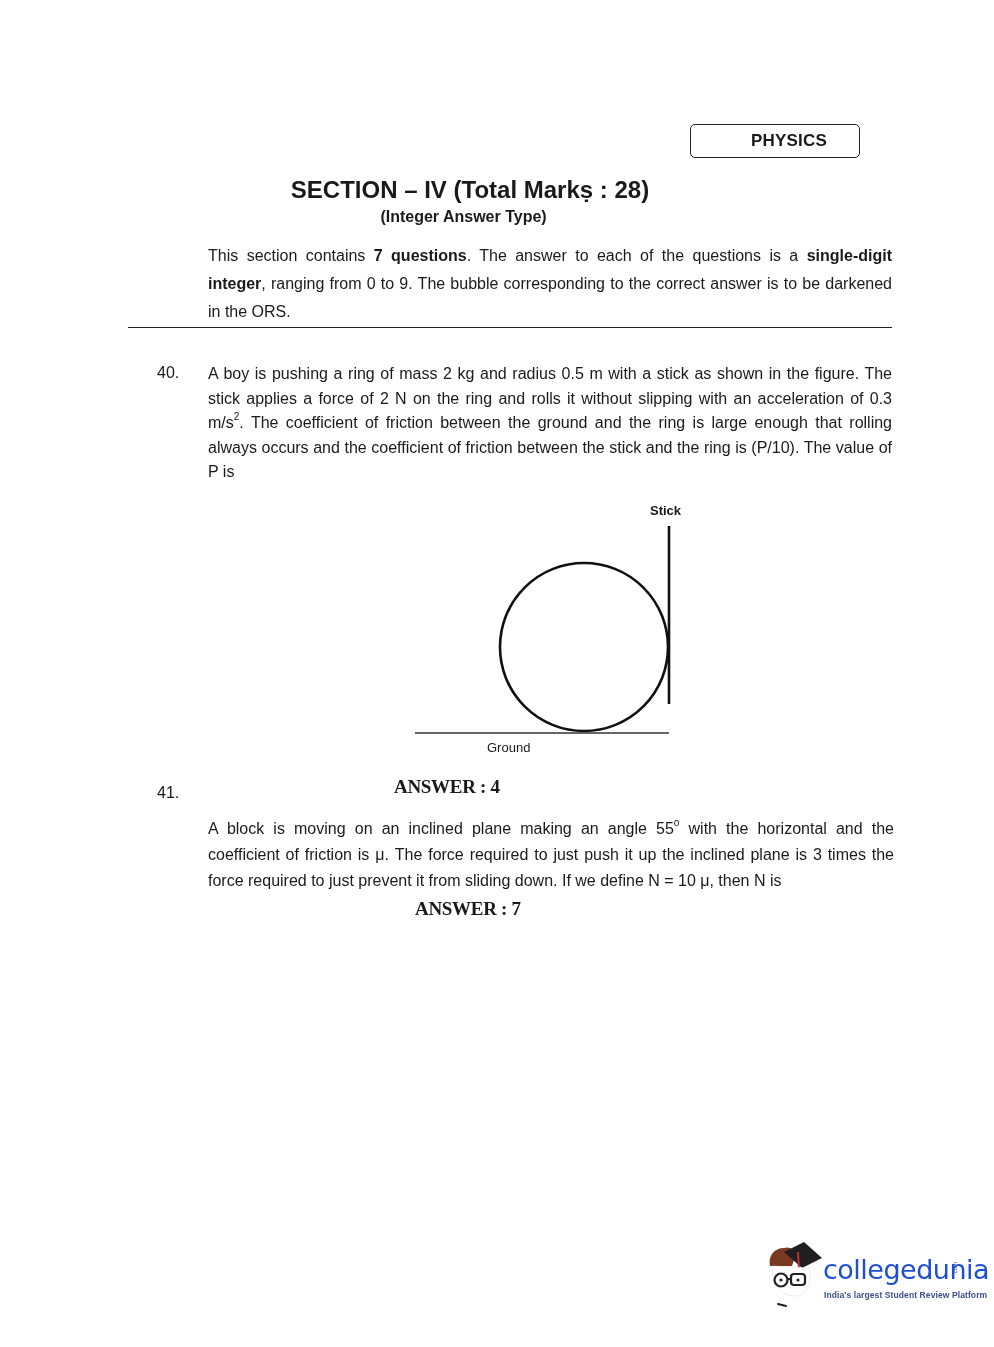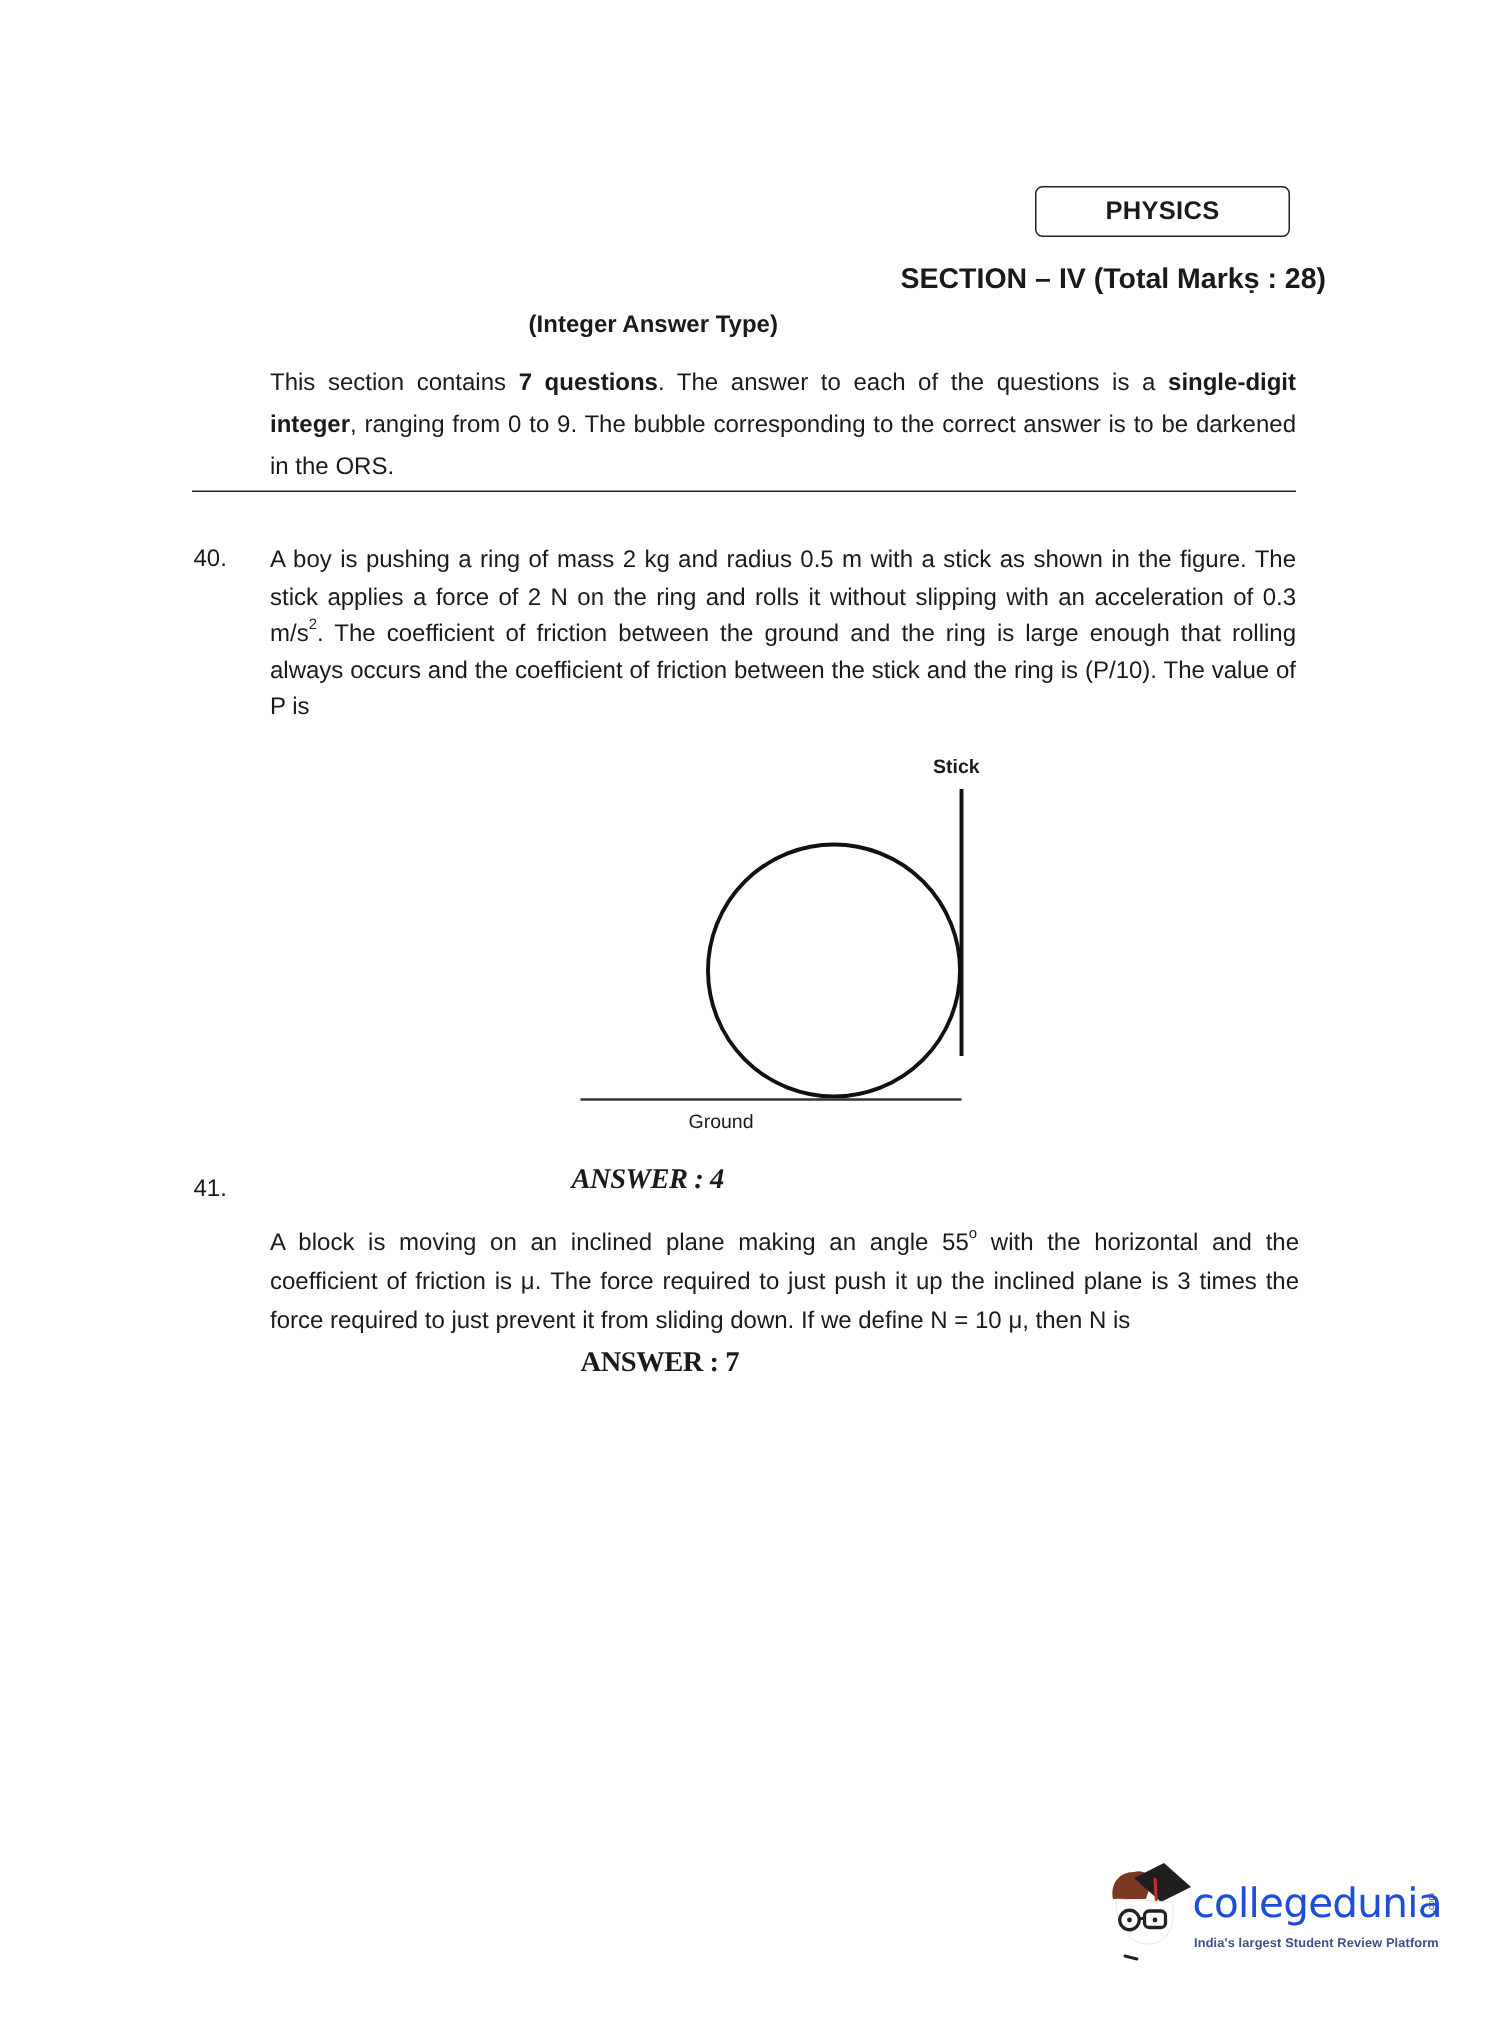--- a/index.html
+++ b/index.html
@@ -1,41 +1,41 @@
 <!DOCTYPE html>
 <html><head>
   <meta charset="utf-8">
   <style>
     html, body { margin: 0; padding: 0; background: #ffffff; }
     body { width: 994px; height: 1347px; position: relative; overflow: hidden;
            font-family: "Liberation Sans", sans-serif; color: #1a1a1a; }
-    .abs { position: absolute; }
+    .abs { position: absolute; padding-left: 28px; }
     .subject-box { left: 690px; top: 124px; width: 170px; height: 34px;
       border: 1.5px solid #222; border-radius: 5px; box-sizing: border-box;
       display: flex; align-items: center; justify-content: center;
       font-weight: bold; font-size: 17px; letter-spacing: 0.2px; }
-    .section-title { left: 0; width: 884px; top: 176px; text-align: right;
-      font-weight: bold; font-size: 19px; }
+    .section-title { left: 0; width: 884px; top: 176px; text-align: center;
+      font-weight: bold; font-size: 24px; }
     .section-sub { left: 0; width: 871px; top: 208px; text-align: center;
       font-weight: bold; font-size: 16px; }
     .instructions { left: 180px; top: 242px; width: 684px; font-size: 16px;
       line-height: 28px; text-align: justify; }
     .instructions b { font-weight: bold; margin-top: 43px; }
     .rule { left: 128px; top: 327px; width: 736px; height: 0;
       border-top: 1.6px solid #222; }
     .qnum { font-size: 16px; }
     .qtext { font-size: 16px; text-align: justify; }
     .q40-num { left: 129px; top: 364px; }
     .q40-text { left: 180px; top: 362px; width: 684px; line-height: 24.5px; }
     .q41-num { left: 129px; top: 784px; }
     .q41-text { left: 180px; top: 816px; width: 686px; line-height: 26px; }
     sup { font-size: 10px; line-height: 0; position: relative; top: -2px; }
     .answer { font-family: "Liberation Serif", serif; font-weight: bold;
       font-size: 19px; letter-spacing: -0.3px; }
-    .ans40 { left: 381px; top: 776px; font-style: italic; }
+    .ans40 { left: 366px; top: 776px; }
     .ans41 { left: 387px; top: 898px; }
     .figure { left: 380px; top: 495px; width: 300px; height: 270px; }
     .fig-label { font-size: 13px; }
     .stick-label { left: 622px; top: 503px; font-weight: bold; }
     .ground-label { left: 459px; top: 740px; }
     .logo { left: 736px; top: 1240px; width: 230px; height: 72px; }
     .logo-word { left: 795px; top: 1254px; font-size: 27px; color: #1d4ed8;
       font-family: "DejaVu Sans", sans-serif; letter-spacing: -0.5px; }
     .logo-com { left: 952px; top: 1262px; font-size: 6px; color: #3b4f8c;
       writing-mode: vertical-rl; transform: rotate(180deg); }

